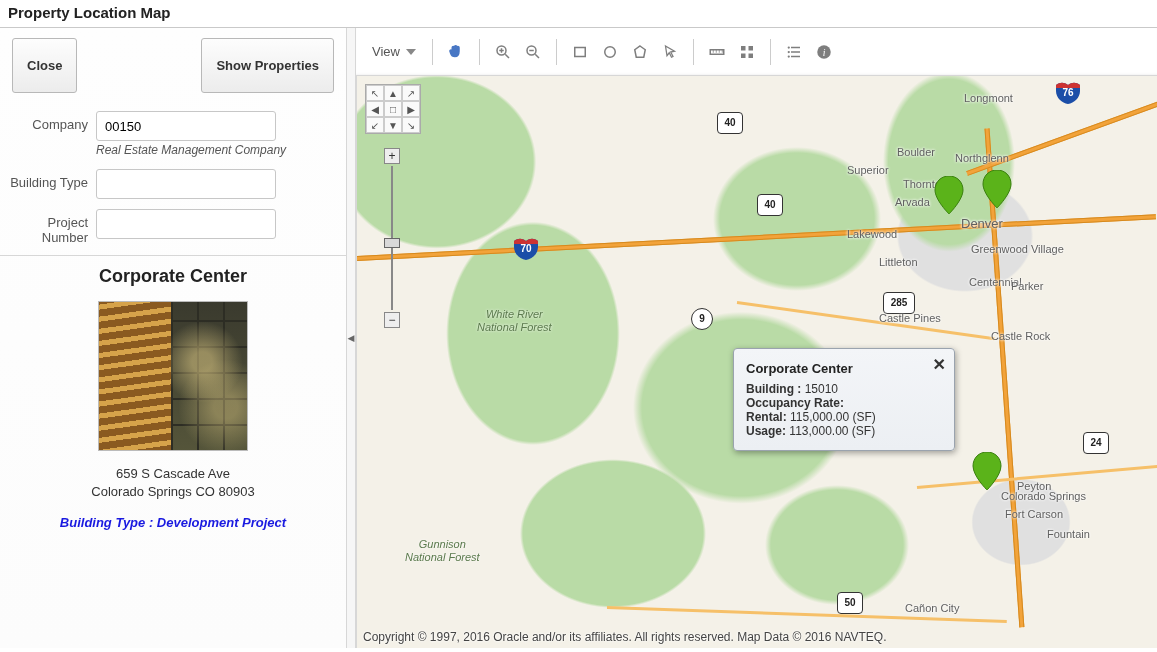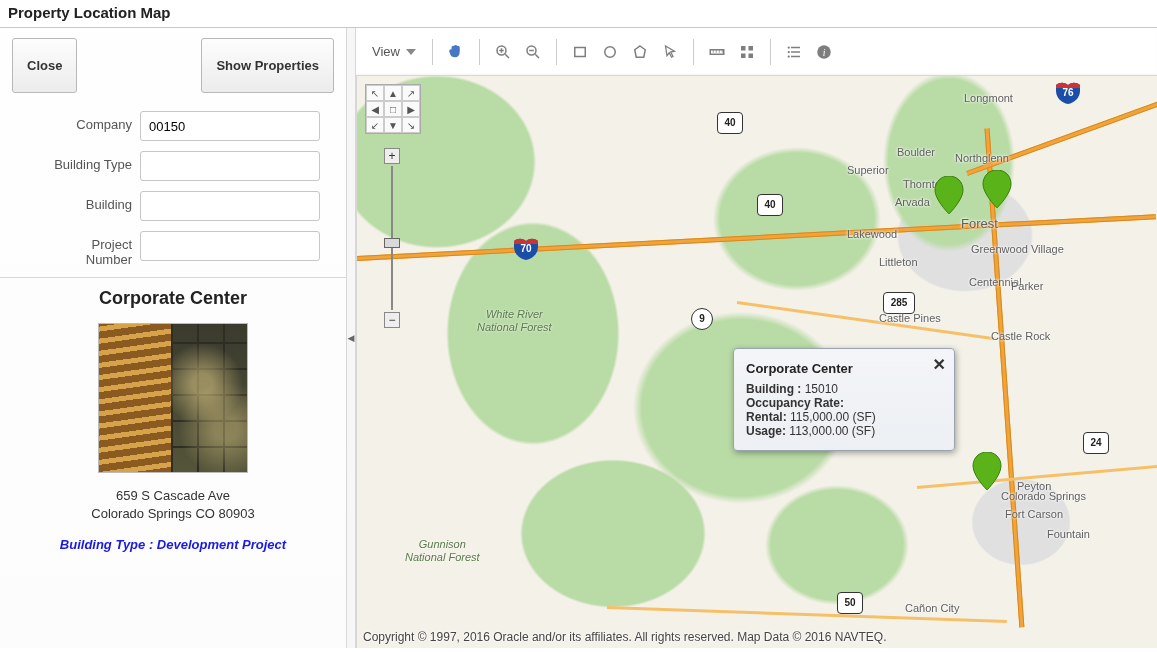--- a/index.html
+++ b/index.html
@@ -48,21 +48,20 @@
   .btn-row {
     display: flex;
     justify-content: space-between;
     margin-bottom: 18px;
     padding: 0 4px;
   }
   .form-row {
     display: flex;
     align-items: flex-start;
     margin-bottom: 10px;
-    margin-left: 44px;
   }
   .form-label {
     width: 88px;
     text-align: right;
     padding-right: 8px;
     padding-top: 6px;
     color: #555;
     font-size: 13px;
   }
   .form-input {
@@ -342,36 +341,31 @@
   <div class="sidebar">
     <div class="btn-row">
       <button class="btn">Close</button>
       <button class="btn">Show Properties</button>
     </div>
 
     <div class="form-row">
       <div class="form-label">Company</div>
       <div class="form-input">
         <input type="text" value="00150" style="">
+        <div class="input-help">Real Estate Management Company</div>
       </div>
     </div>
 
     <div class="form-row">
       <div class="form-label">Building Type</div>
       <div class="form-input">
         <input type="text" value="" style="">
       </div>
     </div>
 
-    <div class="form-row">
-      <div class="form-label">Building</div>
-      <div class="form-input">
-        <input type="text" value="" style="">
-      </div>
-    </div>
 
     <div class="form-row">
       <div class="form-label">Project Number</div>
       <div class="form-input">
         <input type="text" value="" style="">
       </div>
     </div>
 
     <hr class="side-divider">
 
@@ -513,21 +507,21 @@
 
       <div class="forest-label" style="top:232px;left:120px;">White River<br>National Forest</div>
       <div class="forest-label" style="top:462px;left:48px;">Gunnison<br>National Forest</div>
 
       <div class="city-label" style="top:16px;left:570px;padding-left:37px;">Longmont</div>
       <div class="city-label" style="top:70px;left:540px;">Boulder</div>
       <div class="city-label" style="top:88px;left:490px;">Superior</div>
       <div class="city-label" style="top:76px;left:598px;">Northglenn</div>
       <div class="city-label" style="top:102px;left:546px;">Thornton</div>
       <div class="city-label" style="top:120px;left:538px;">Arvada</div>
-      <div class="city-label" style="top:140px;left:604px;font-size:13px;">Forest</div>
+      <div class="city-label" style="top:140px;left:604px;font-size:13px;">Denver</div>
       <div class="city-label" style="top:152px;left:490px;">Lakewood</div>
       <div class="city-label" style="top:180px;left:522px;">Littleton</div>
       <div class="city-label" style="top:167px;left:614px;">Greenwood Village</div>
       <div class="city-label" style="top:188px;left:612px;margin-top:12px;">Centennial</div>
       <div class="city-label" style="top:204px;left:654px;">Parker</div>
       <div class="city-label" style="top:236px;left:522px;">Castle Pines</div>
       <div class="city-label" style="top:254px;left:634px;text-align:right;">Castle Rock</div>
       <div class="city-label" style="top:404px;left:660px;">Peyton</div>
       <div class="city-label" style="top:414px;left:644px;">Colorado Springs</div>
       <div class="city-label" style="top:432px;left:648px;">Fort Carson</div>

